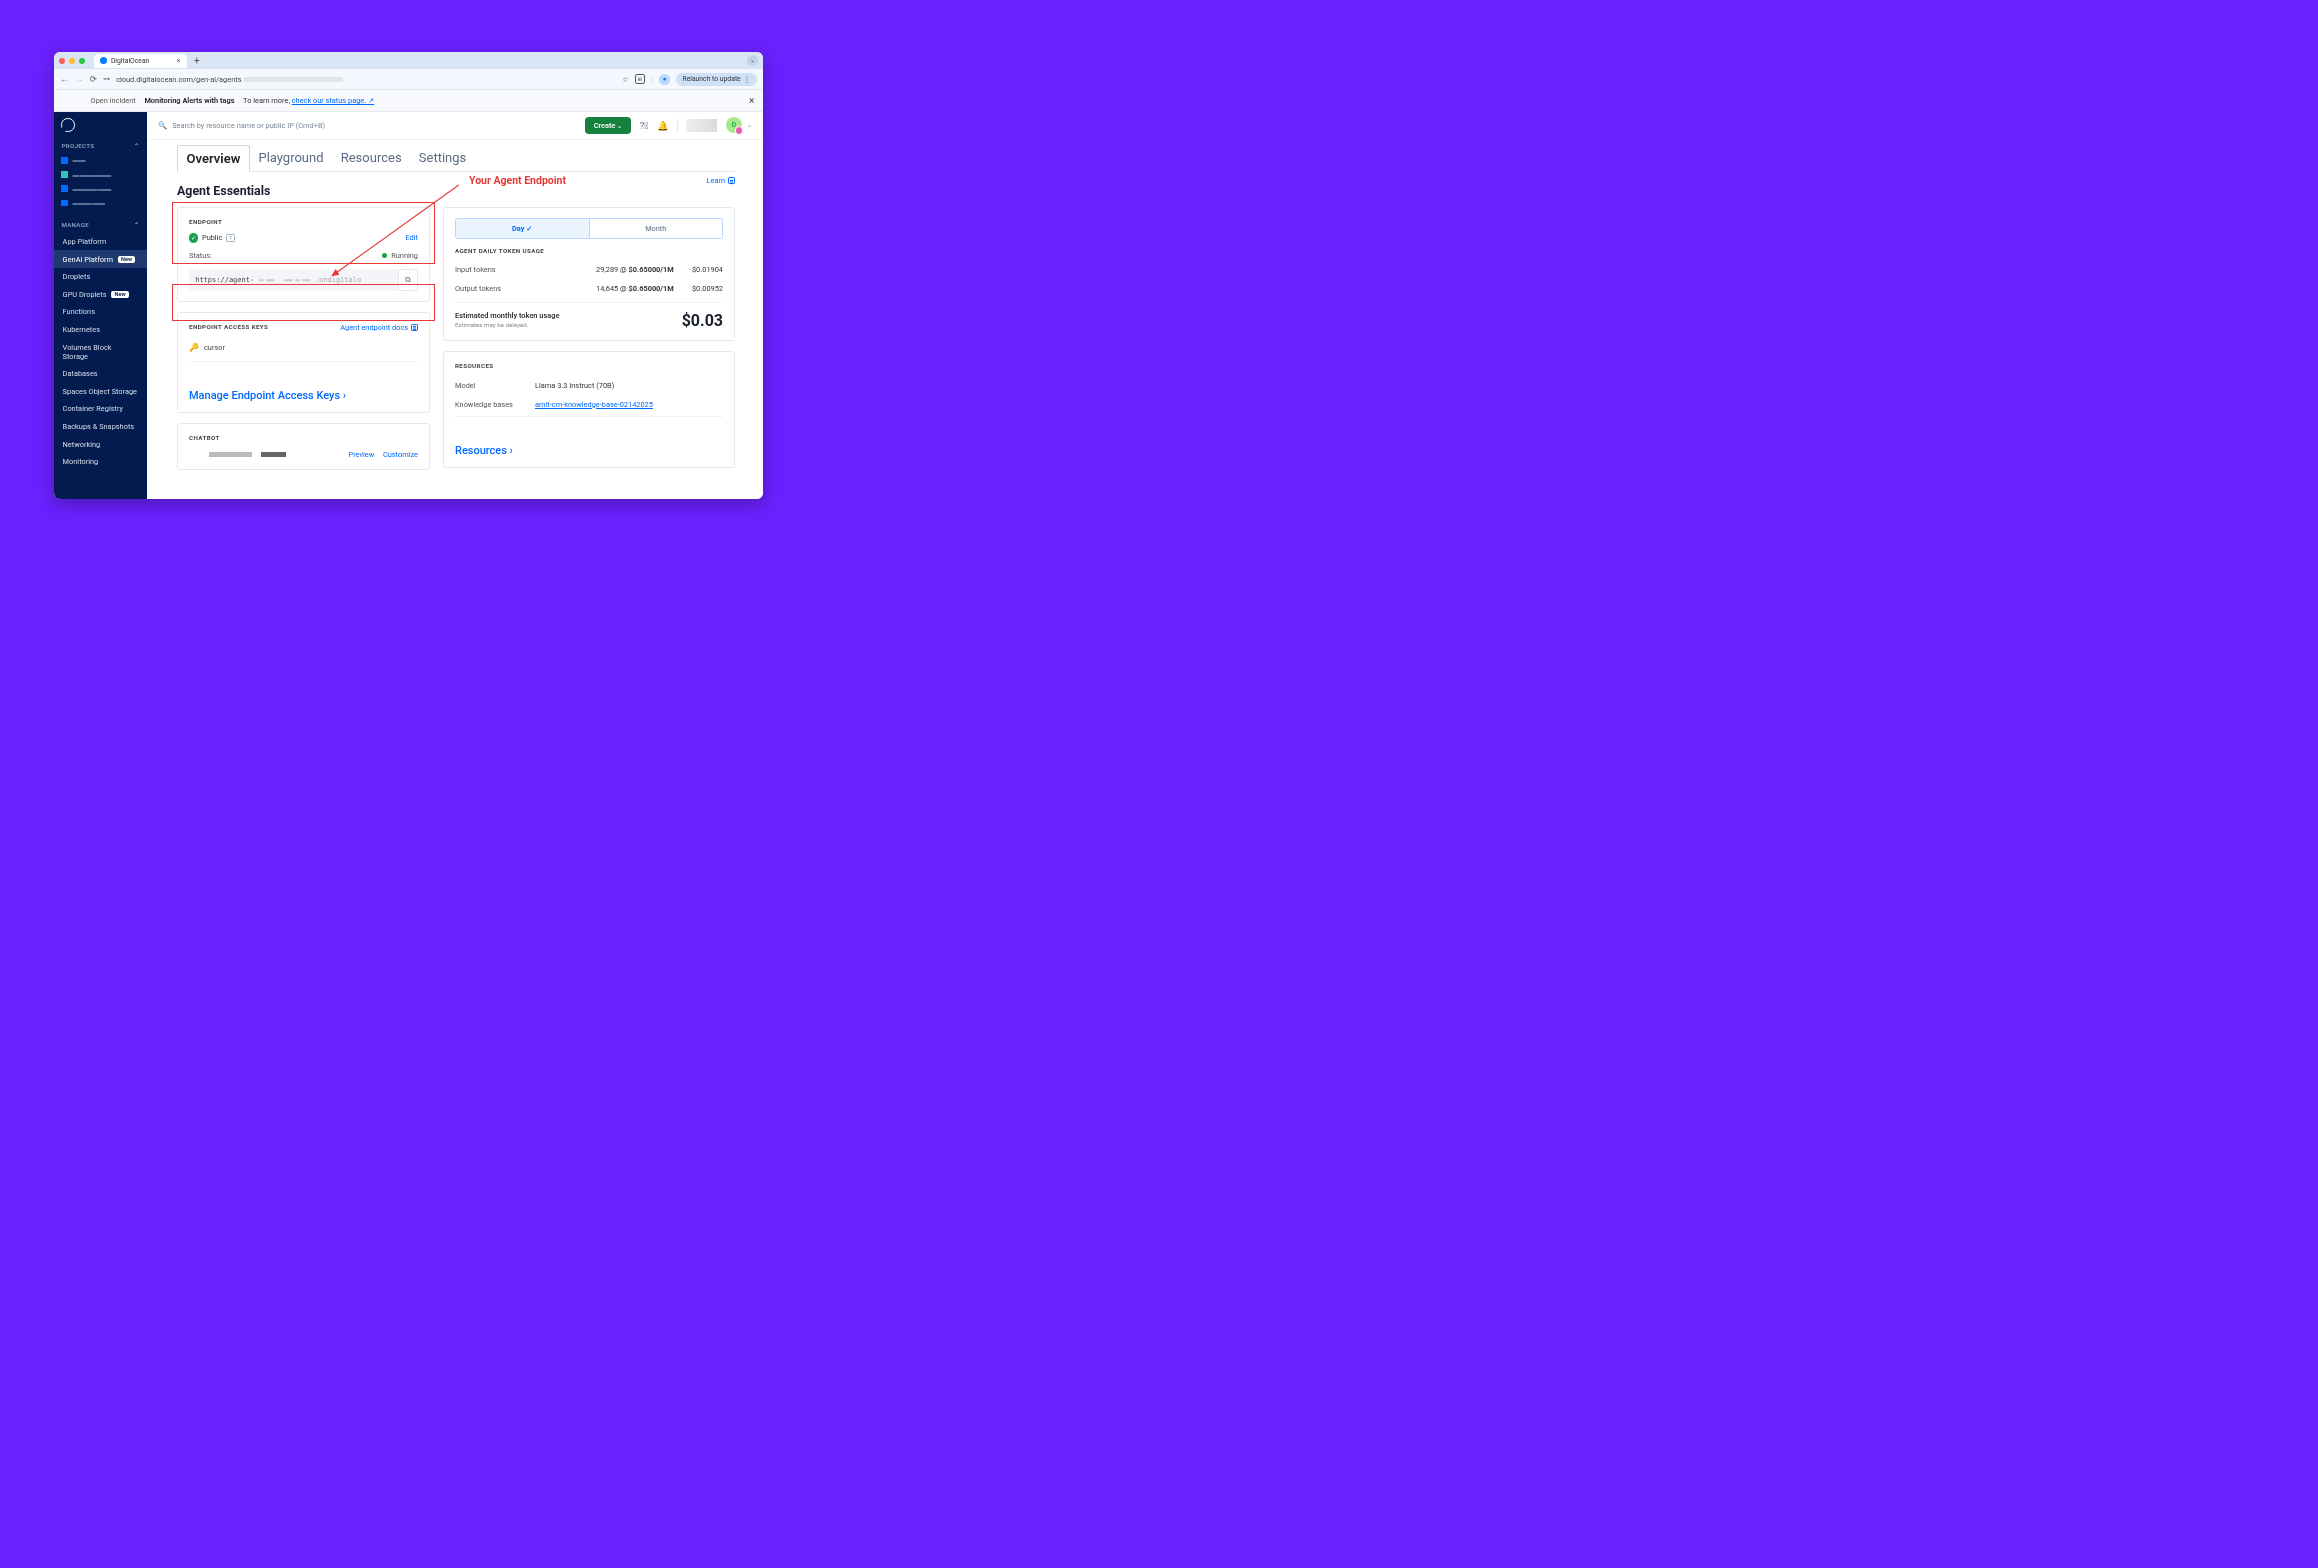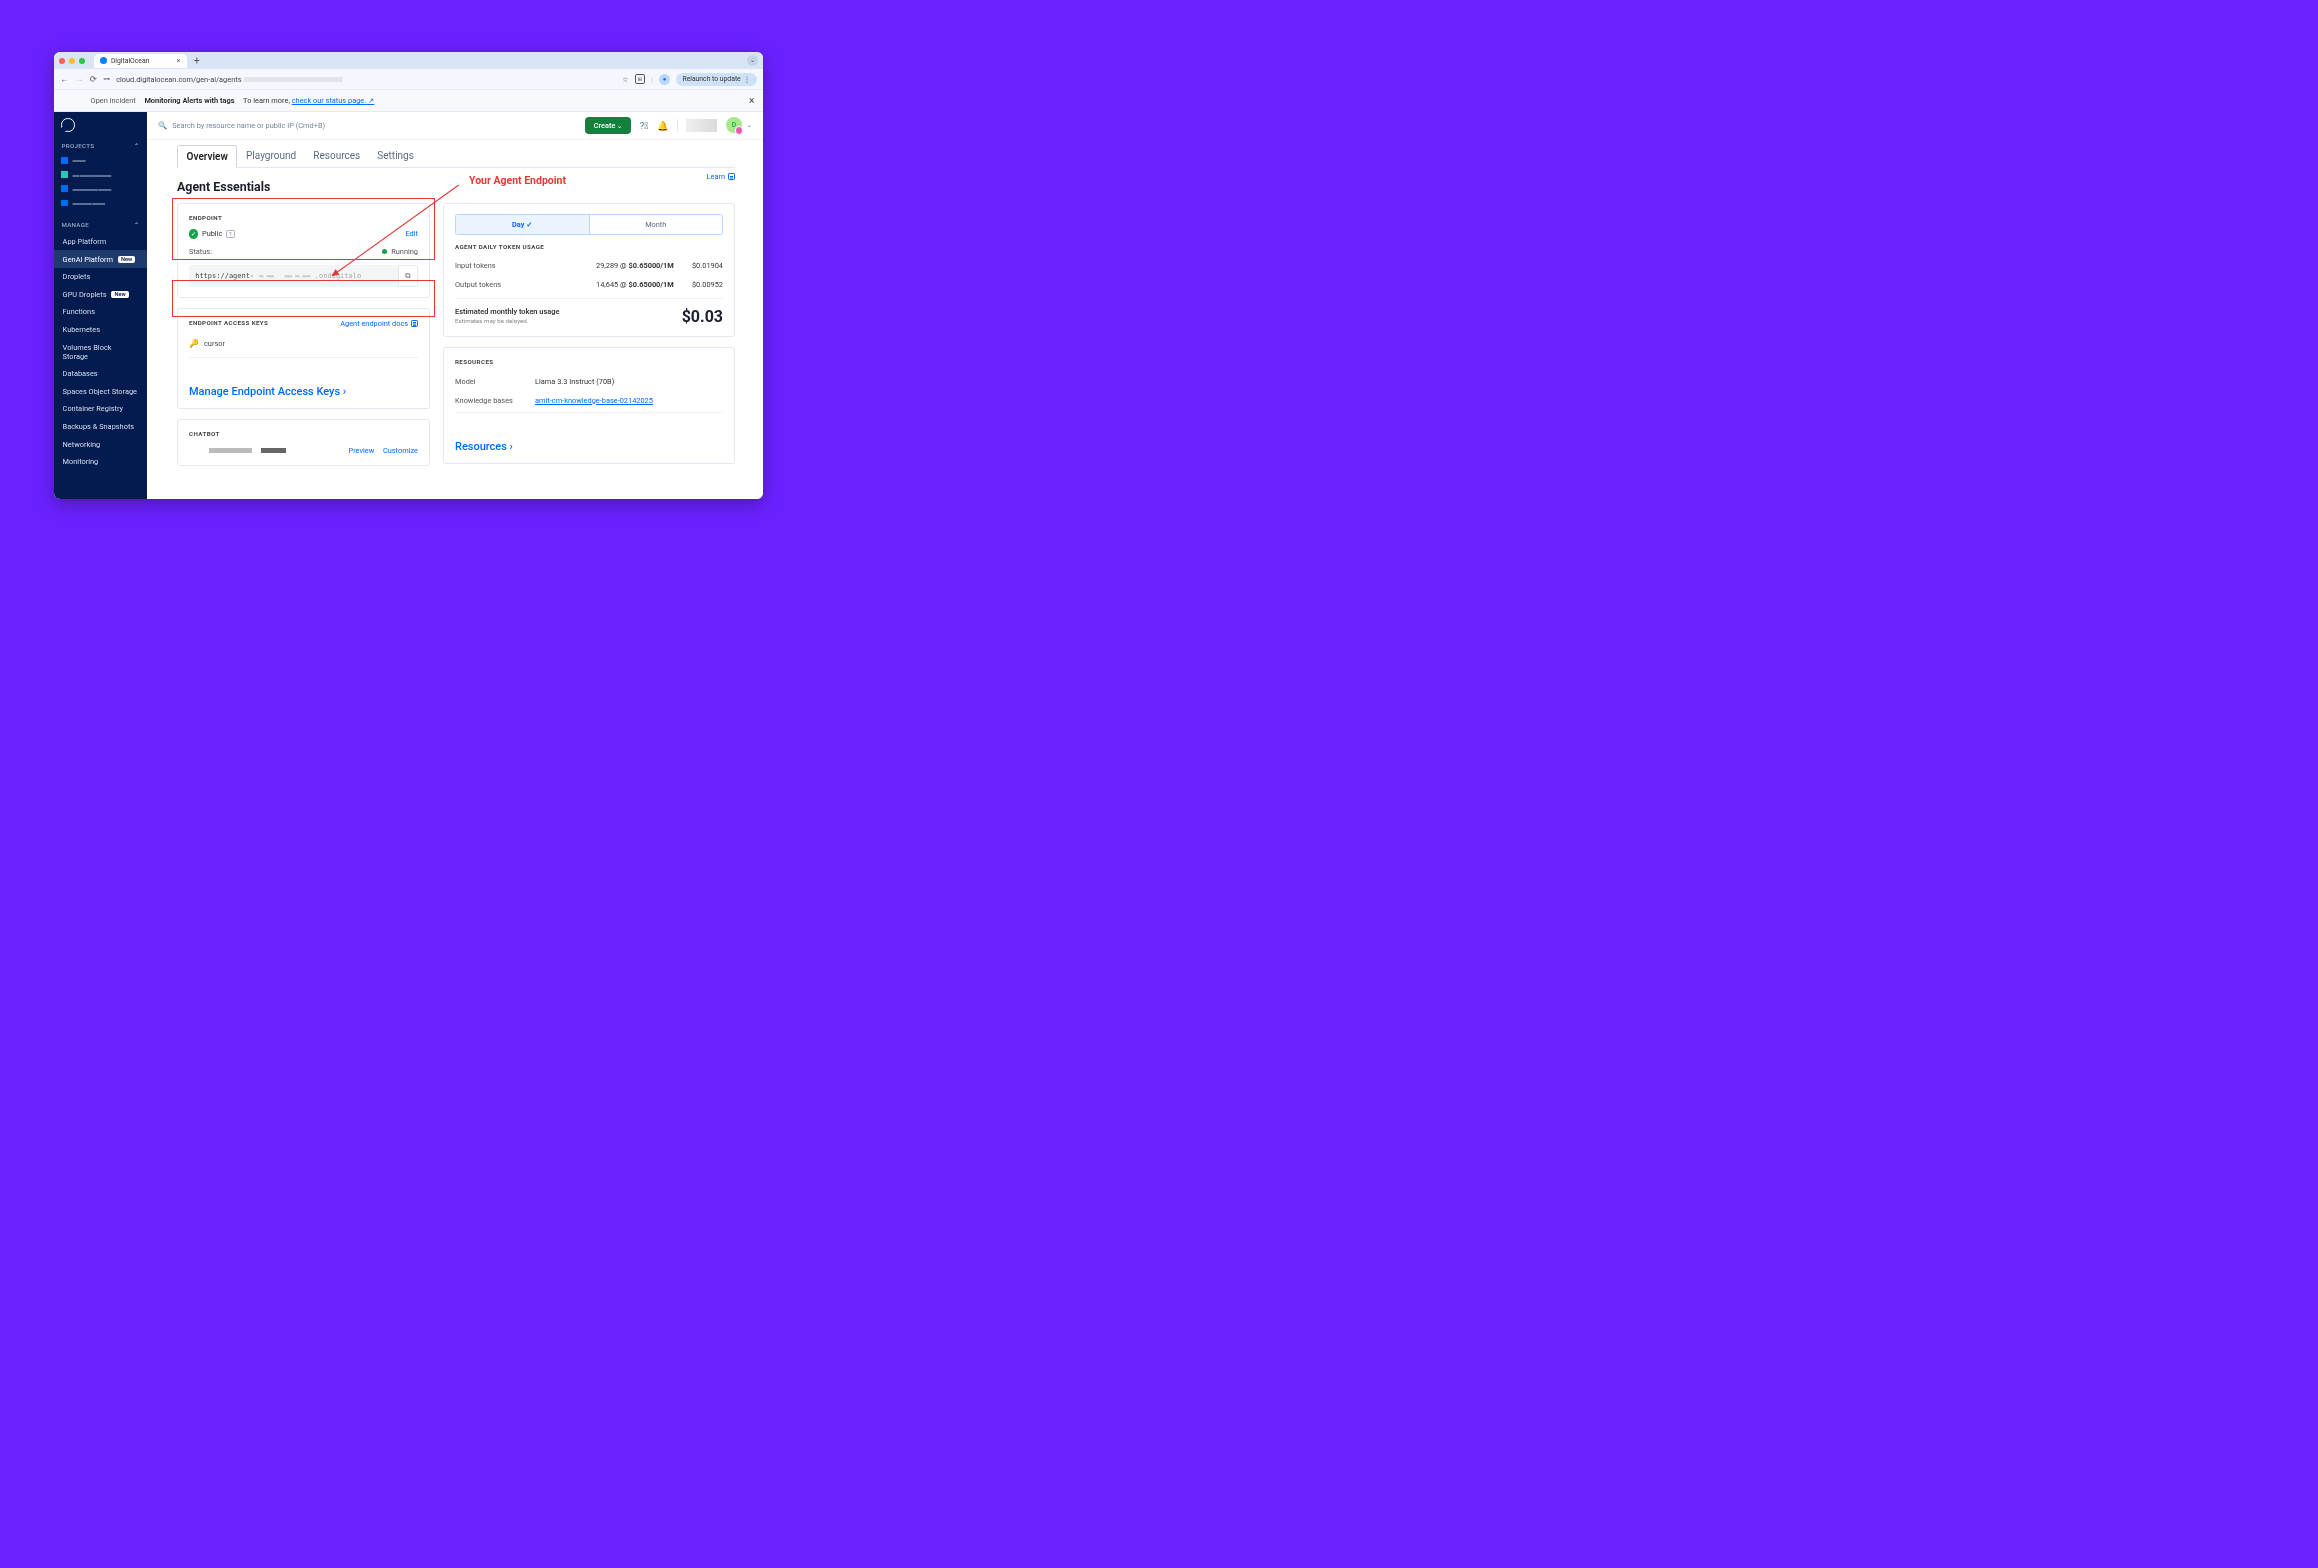--- a/index.html
+++ b/index.html
@@ -79,21 +79,21 @@
 .create-btn { background:#15803d;color:#fff;border-radius:4px;padding:4.3px 8.6px;font-size:7.4px;font-weight:500;display:flex;align-items:center;gap:1px; }
 .topbar .ic { color:#5b6b83;font-size:9.3px; }
 .team-blur { width:31px;height:12.4px;background:linear-gradient(90deg,#ccc,#888);opacity:.3; filter:blur(0.6px);}
 .avatar { width:16px;height:16px;border-radius:50%;background:#a7e88a;display:flex;align-items:center;justify-content:center;font-size:6.8px;font-weight:600;color:#2a5; position:relative;}
 .avatar::after{content:'';position:absolute;right:-1.2px;bottom:-1.2px;width:6.2px;height:6.2px;border-radius:50%;background:#e85aad;border:1.2px solid #fff;}
 .avatar-caret{font-size:6.2px;color:#5b6b83;margin-left:-3.7px;}
 .vline{width:0.6px;height:13.6px;background:#e4e9f0;}
 
 .content { flex:1; overflow:hidden; padding:0 28px 0 30px; }
 .tabs-row { display:flex;gap:0;border-bottom:0.6px solid #e4e9f0;margin-top:5px; }
-.tabs-row .tabb { padding:5px 8.6px;font-size:10px;color:#5b6b83; }
+.tabs-row .tabb { padding:5px 8.6px;font-size:13px;color:#5b6b83; }
 .tabs-row .tabb.active { border:0.6px solid #cfd6e0;border-bottom:0.6px solid #fff;border-radius:2.5px 2.5px 0 0;color:#222;font-weight:600;margin-bottom:-0.6px;background:#fff; }
 h2.page-title { font-size:12.4px;font-weight:700;color:#1a1f2e;margin-top:11px;margin-bottom:8.6px; }
 .cols { display:flex; gap:13px; }
 .c-left { width:253px; flex-shrink:0; }
 .c-right { flex:1; }
 .card { border:0.6px solid #e4e9f0;border-radius:2.5px;padding:10px 11px;background:#fff;margin-bottom:10px; }
 .red-box { border:1.2px solid #e53935; position:absolute; pointer-events:none; }
 .label-hdr { font-size:6.2px;font-weight:700;letter-spacing:0.4px;text-transform:uppercase;color:#444; }
 .public-row { display:flex;align-items:center;gap:3.7px;margin-top:7.4px; }
 .green-check { width:9.3px;height:9.3px;border-radius:50%;background:#15a349;color:#fff;font-size:6.2px;display:flex;align-items:center;justify-content:center; }

